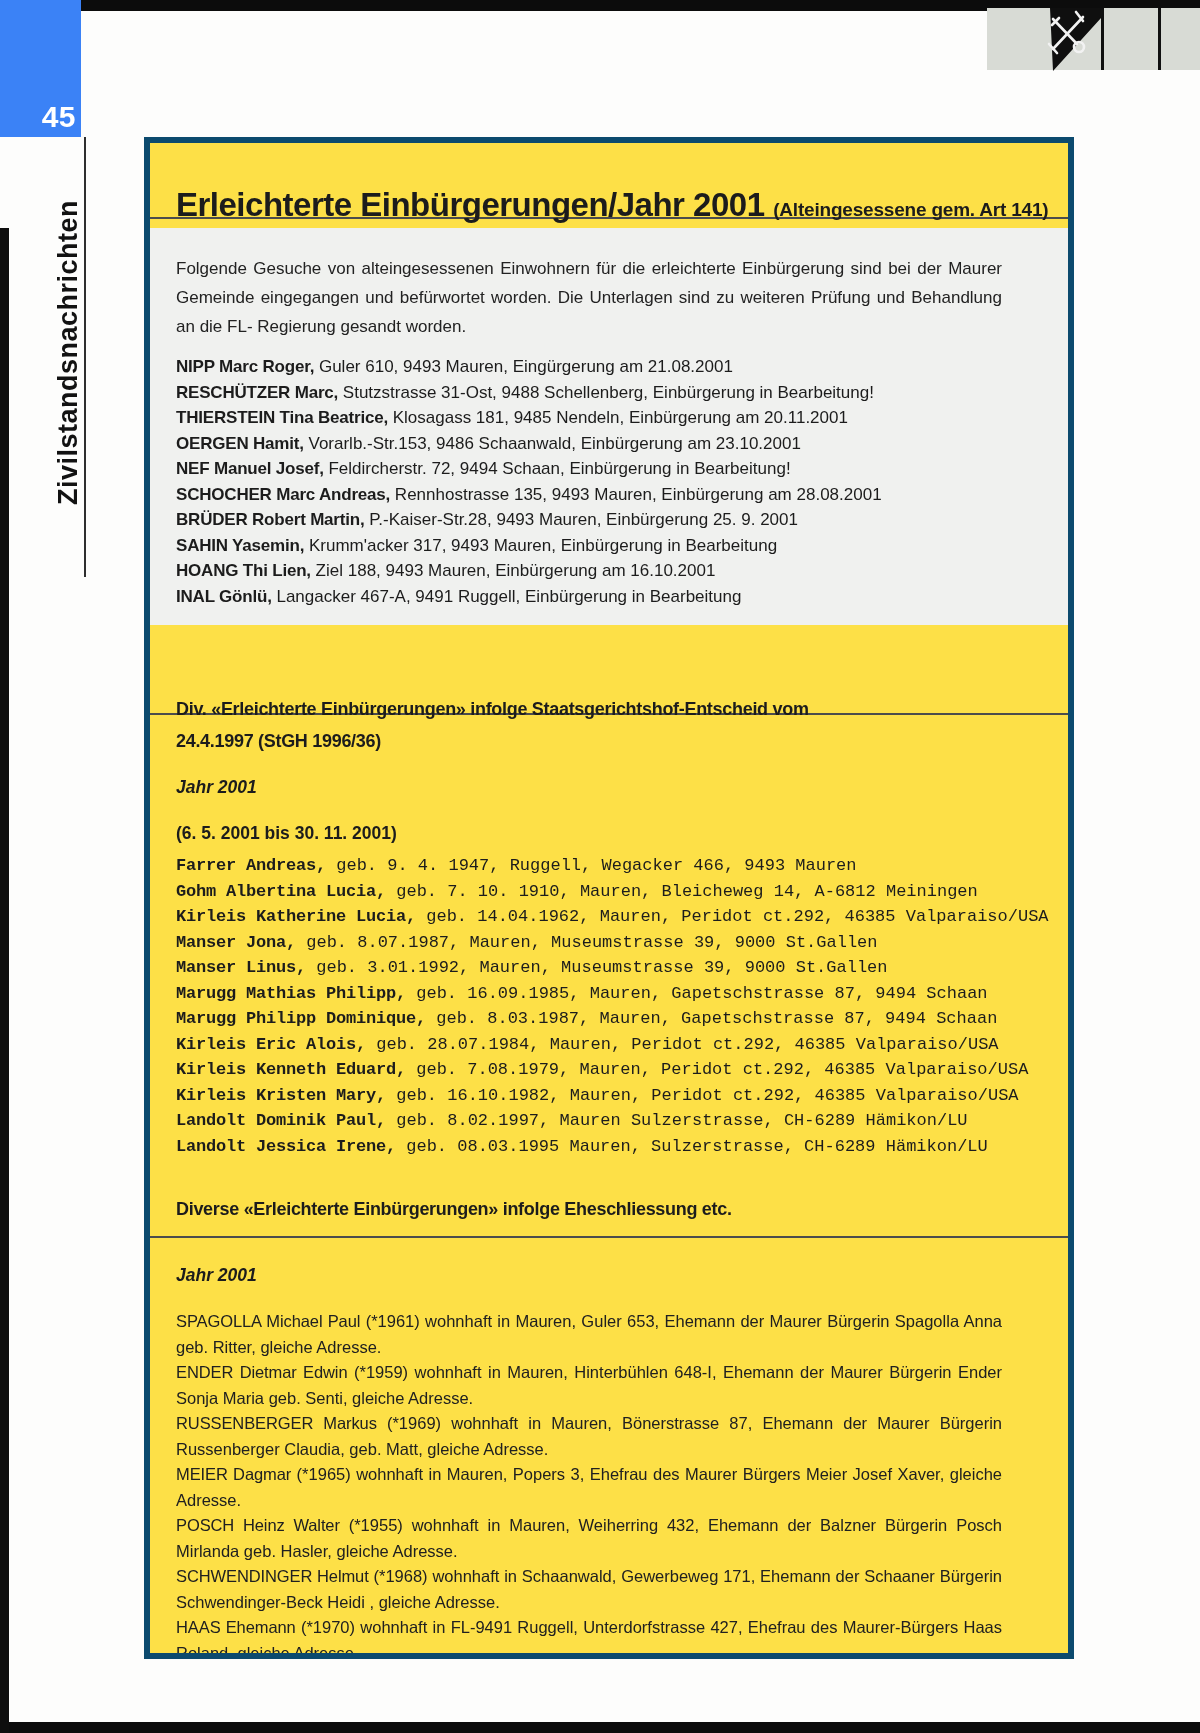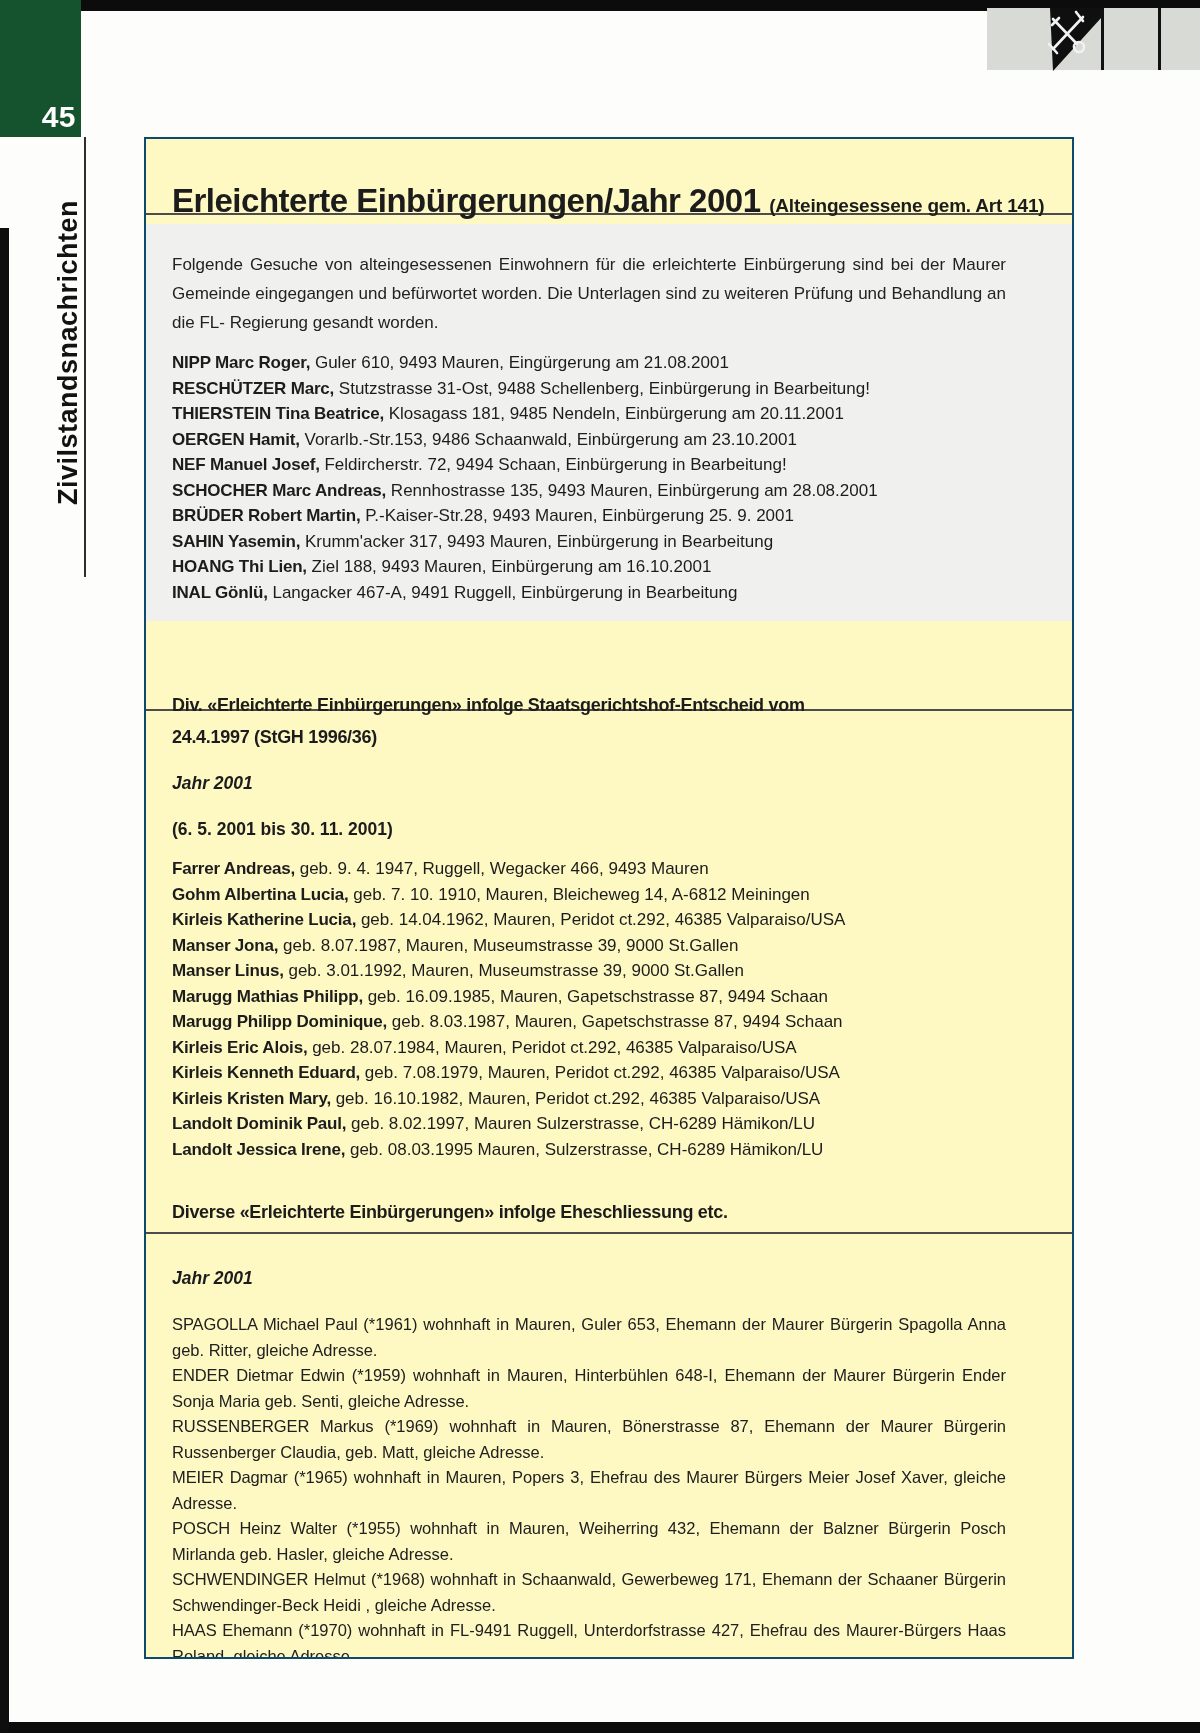--- a/index.html
+++ b/index.html
@@ -20,21 +20,21 @@
   .bottom-bar {
     position:absolute; left:0; top:1722px; width:1200px; height:11px;
     background:#0c0c0c;
   }
   .left-strip {
     position:absolute; left:0; top:228px; width:9px; height:1505px;
     background:#0e0e0e;
   }
   .page-number-box {
     position:absolute; left:0; top:0; width:81px; height:137px;
-    background:#14532d;
+    background:#3b82f6;
   }
   .page-number {
     position:absolute; right:5px; bottom:3px;
     color:#ffffff; font-size:30px; font-weight:700; letter-spacing:0.5px;
   }
   .sidebar-rule {
     position:absolute; left:84px; top:137px; width:2px; height:440px;
     background:#2e2e2e;
   }
   .sidebar-label {
@@ -50,22 +50,22 @@
     background:#d8dbd5;
   }
   .logo-triangle {
     position:absolute; left:1043px; top:8px; width:58px; height:63px;
   }
   .band-line-1 { position:absolute; left:1101px; top:8px; width:3px; height:62px; background:#101010; }
   .band-line-2 { position:absolute; left:1158px; top:8px; width:3px; height:62px; background:#101010; }
   
   .content-box {
     position:absolute; left:144px; top:137px; width:930px; height:1522px;
-    background:#fef9c3;
-    border:2px solid #0c4a6e;
+    background:#fde047;
+    border:6px solid #0c4a6e;
     overflow:hidden;
   }
   .sec1-shade {
     position:absolute; left:0; top:85px; width:100%; height:397px;
     background:#f0f1ef;
   }
   .rule { position:absolute; left:0; width:100%; height:2px; background:#4c4c4c; }
   .rule-1 { top:74px; }
   .rule-2 { top:570px; }
   .rule-3 { top:1093px; }
@@ -90,21 +90,21 @@
   .h2line.first { margin-top:87px; }
   .h2line.second { margin-top:5px; }
   .year-label {
     margin:22px 14px 0 26px;
     font-size:17.5px; font-weight:700; font-style:italic; line-height:21px;
   }
   .range-label {
     margin:25px 14px 0 26px;
     font-size:17.5px; font-weight:700; line-height:21px;
   }
-  .list2 { margin-top:16px; }
+  .list2 { margin-top:9px;font-family:Liberation Mono, monospace; }
   .h3line { margin-top:37px; }
   .year-label.second { margin-top:42px; }
   .para-list {
     margin:23px 66px 0 26px;
     font-size:16.5px; line-height:25.5px; text-align:justify; color:#202020;
   }
   .para b { font-weight:400; letter-spacing:-0.1px; }
 </style>
 </head>
 <body>

